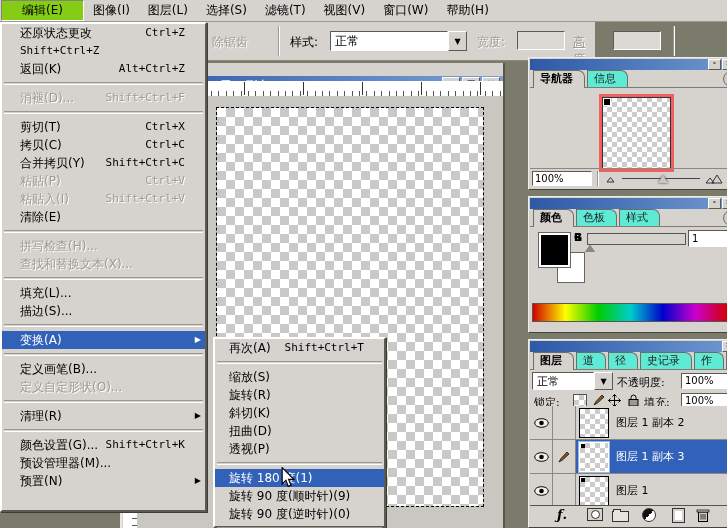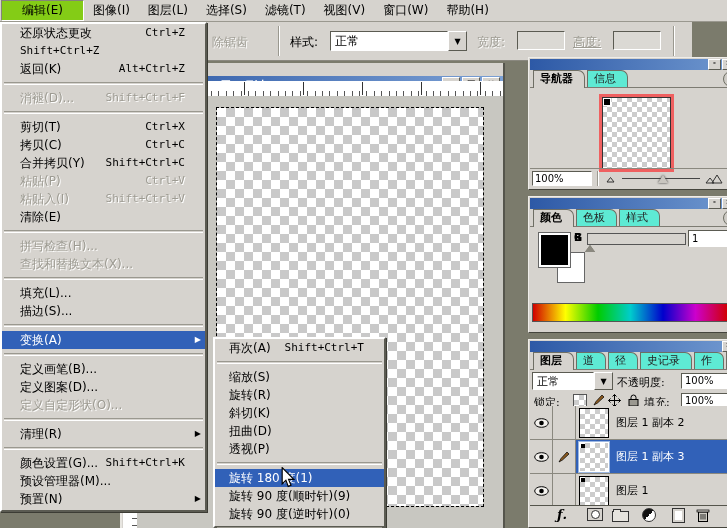--- a/index.html
+++ b/index.html
@@ -15,21 +15,21 @@
   .btn3d{background:#d6d3ce;border:1px solid;border-color:#ffffff #5b5b52 #5b5b52 #ffffff;}
   .vsep{width:0;border-left:1px solid #9a988f;border-right:1px solid #ffffff;}
 
   
   .menubar{left:0;top:0;width:727px;height:22px;background:#d6d3ce;border-bottom:1px solid #9a988f;
     display:flex;align-items:center;padding-left:1px;box-sizing:border-box;z-index:5;}
   .mb-item{padding:2px 9px;white-space:nowrap;cursor:default;}
   .mb-item.active{background:#84cc16;border:1px solid;border-color:#848478 #fff #fff #848478;padding:1px 20px;}
 
   
-  .options-bar{left:0;top:22px;width:692px;height:38px;background:#d6d3ce;border-bottom:1px solid #8a887f;z-index:1;}
+  .options-bar{left:0;top:22px;width:595px;height:38px;background:#d6d3ce;border-bottom:1px solid #8a887f;z-index:1;}
   .ob-dim{color:#9d9b92;text-shadow:1px 1px 0 #fff;}
   .ob-field{background:#d8d6d1;}
   .dd-box{display:flex;align-items:stretch;}
   .dd-text{flex:1;background:#fff;border:1px solid;border-color:#5b5b52 #fff #fff #5b5b52;padding:1px 4px;line-height:16px;}
   .dd-btn{width:17px;background:#d6d3ce;border:1px solid;border-color:#fff #5b5b52 #5b5b52 #fff;
     display:flex;align-items:center;justify-content:center;font-size:8px;color:#000;}
 
   
   .doc-window{left:120px;top:63px;width:385px;height:465px;background:#d6d3ce;
     box-shadow:inset -2px 0 0 #55554c, inset 2px 0 0 #e8e6e1;z-index:2;}
@@ -485,25 +485,20 @@
     <span class="mi-label">变换(A)</span>
     <span class="mi-short"></span>
     <span class="mi-arrow">▶</span>
   </div>
     <div class="msep"></div>
     <div class="mi">
     <span class="mi-label">定义画笔(B)...</span>
     <span class="mi-short"></span>
     <span class="mi-arrow"></span>
   </div>
-    <div class="mi">
-    <span class="mi-label">定义图案(D)...</span>
-    <span class="mi-short"></span>
-    <span class="mi-arrow"></span>
-  </div>
     <div class="mi disabled">
     <span class="mi-label">定义自定形状(O)...</span>
     <span class="mi-short"></span>
     <span class="mi-arrow"></span>
   </div>
     <div class="msep"></div>
     <div class="mi">
     <span class="mi-label">清理(R)</span>
     <span class="mi-short"></span>
     <span class="mi-arrow">▶</span>

